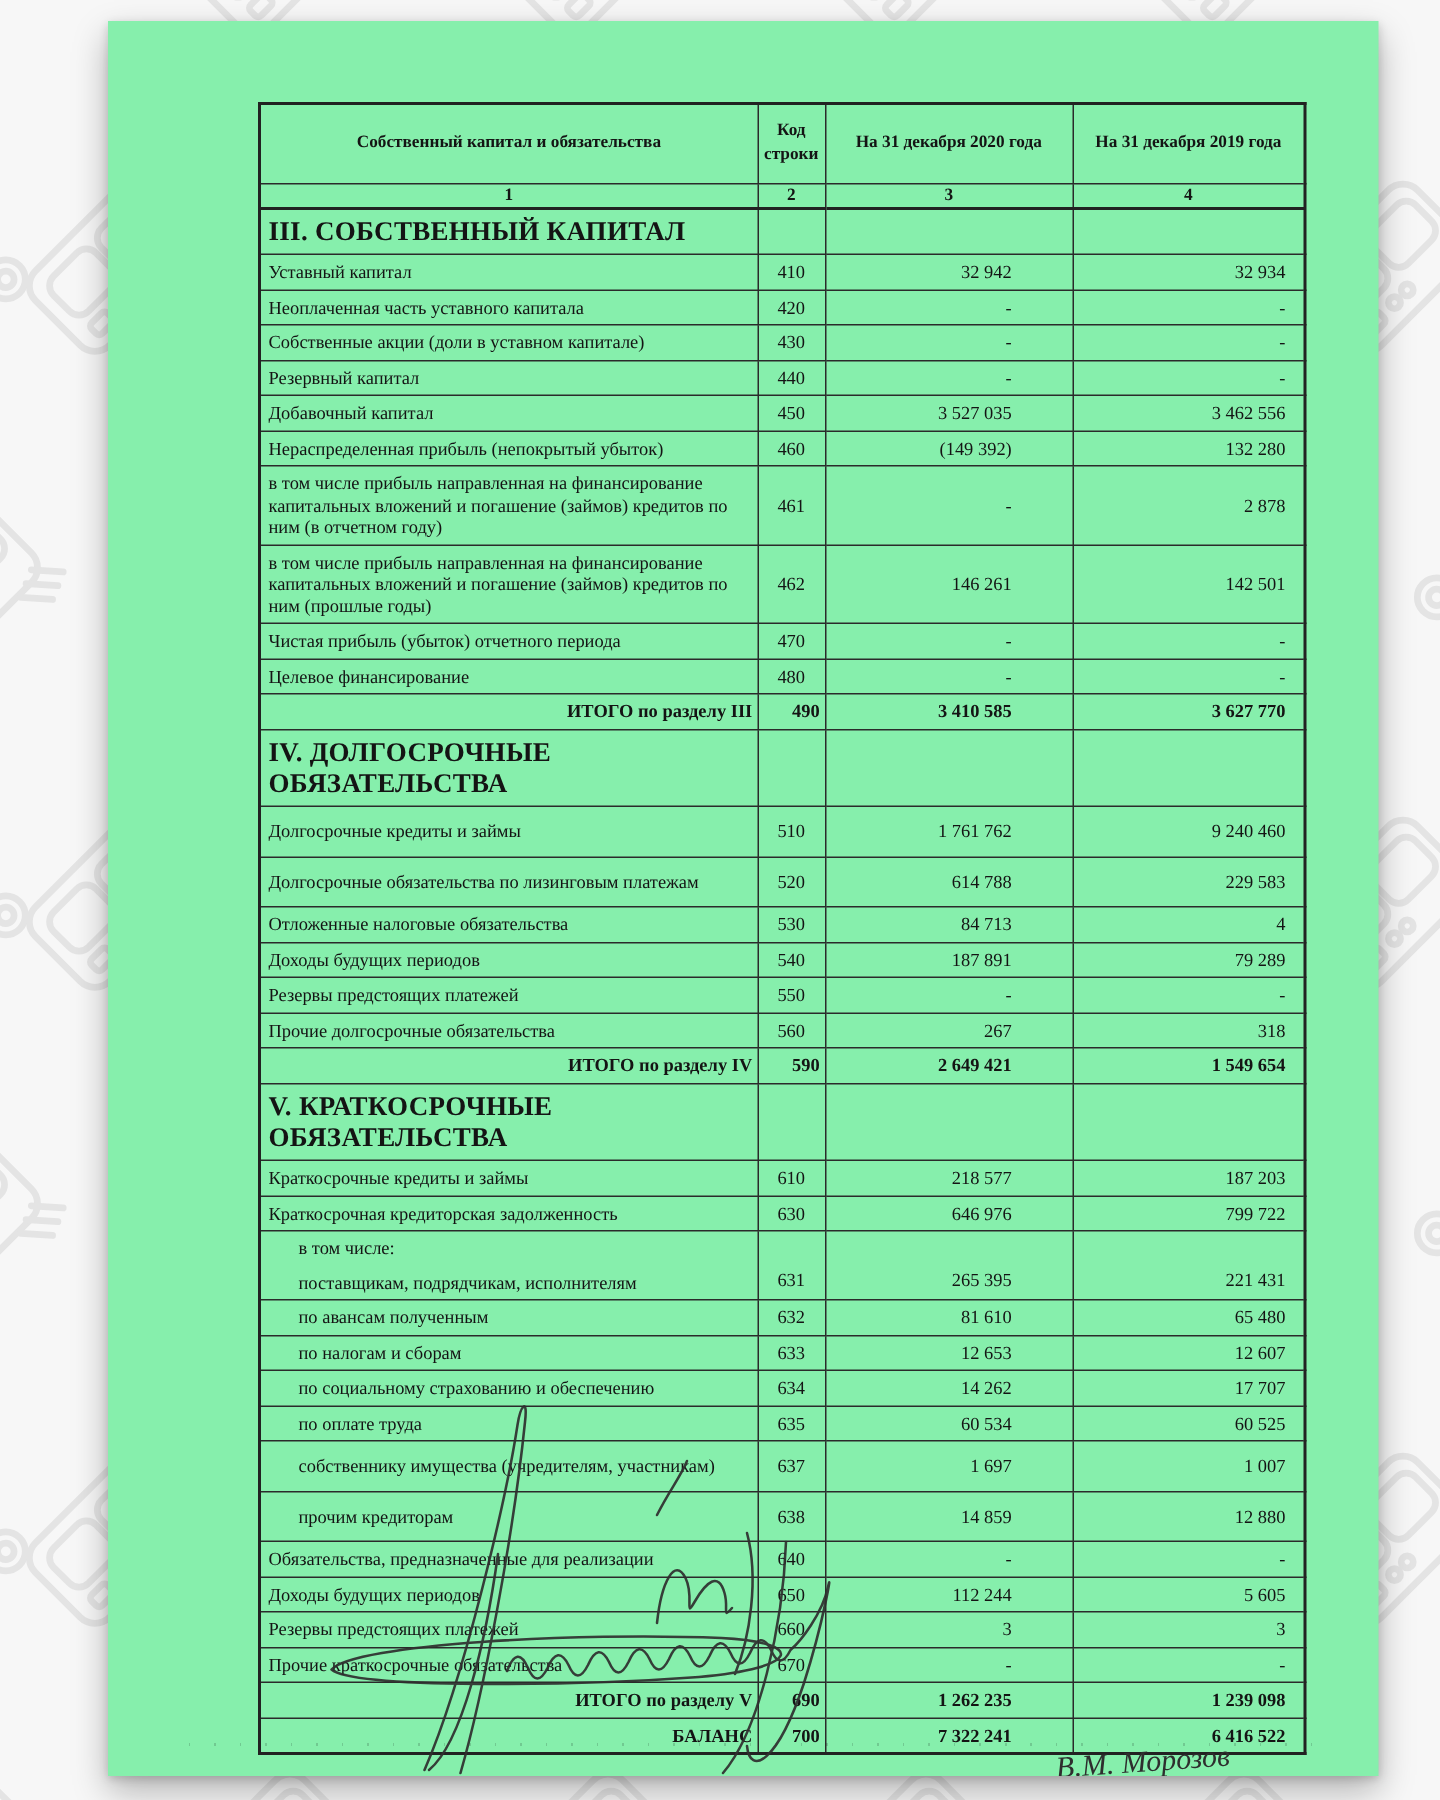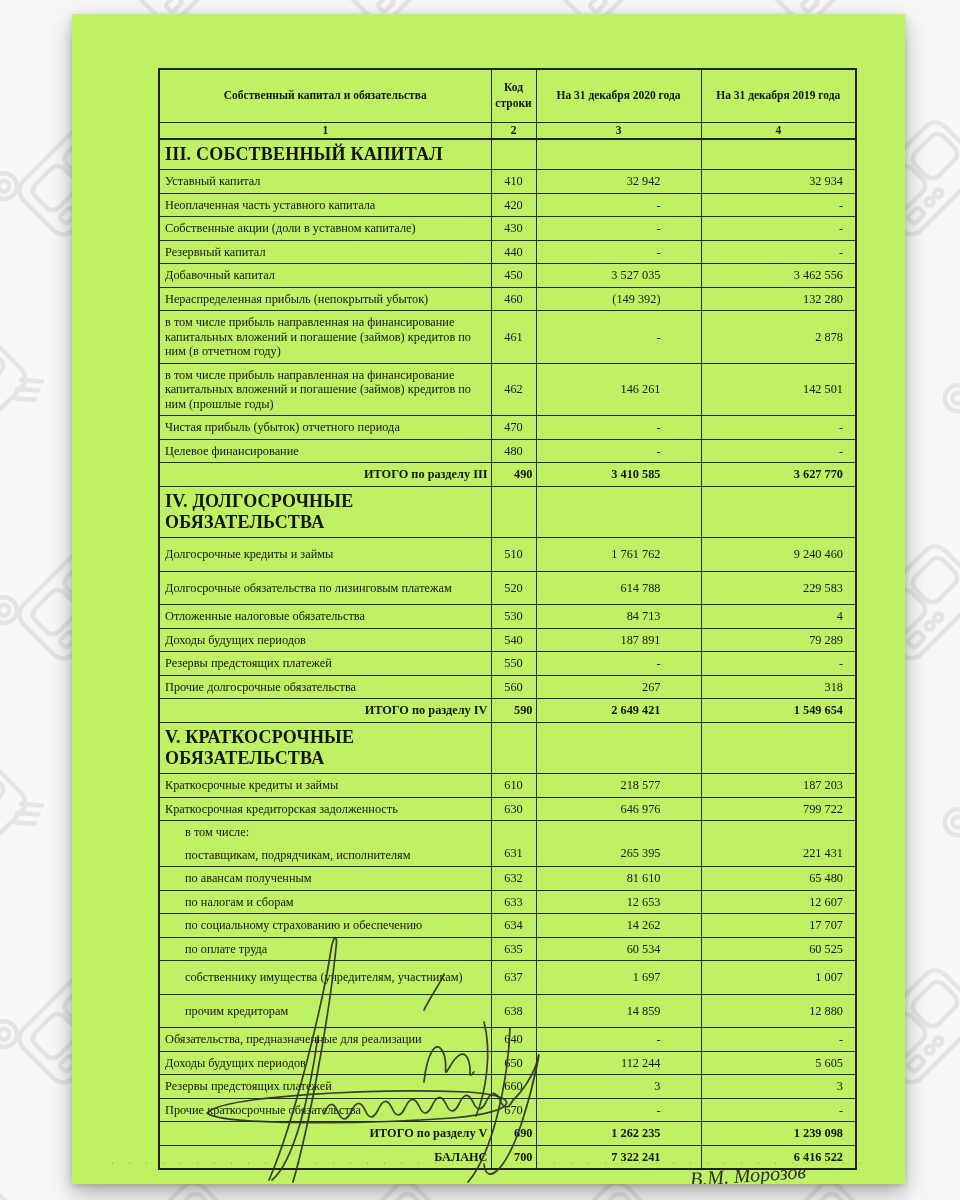--- a/index.html
+++ b/index.html
@@ -5,22 +5,23 @@
   html,body{margin:0;padding:0;}
   body{
     width:960px;height:1200px;position:relative;overflow:hidden;
     background:#f7f7f7;
     font-family:"Liberation Serif", serif;
     color:#141414;
   }
   .bg-svg{position:absolute;left:0;top:0;width:960px;height:1200px;}
   .page{
     position:absolute;left:72px;top:14px;width:833px;height:1170px;
-    background:#bef264;
+    background:#86efac;
     box-shadow:0 10px 22px rgba(0,0,0,.28), 0 2px 6px rgba(0,0,0,.16);
+    padding-left:14px;
   }
   .sheet{position:relative;width:100%;height:100%;overflow:hidden;}
 
   table.balance{
     border-collapse:collapse;table-layout:fixed;
     margin:54px 0 0 86px;width:697px;
     border:2px solid #222;
   }
   .balance th,.balance td{border:1.4px solid #2a2a2a;overflow:hidden;}
   .balance thead th{

